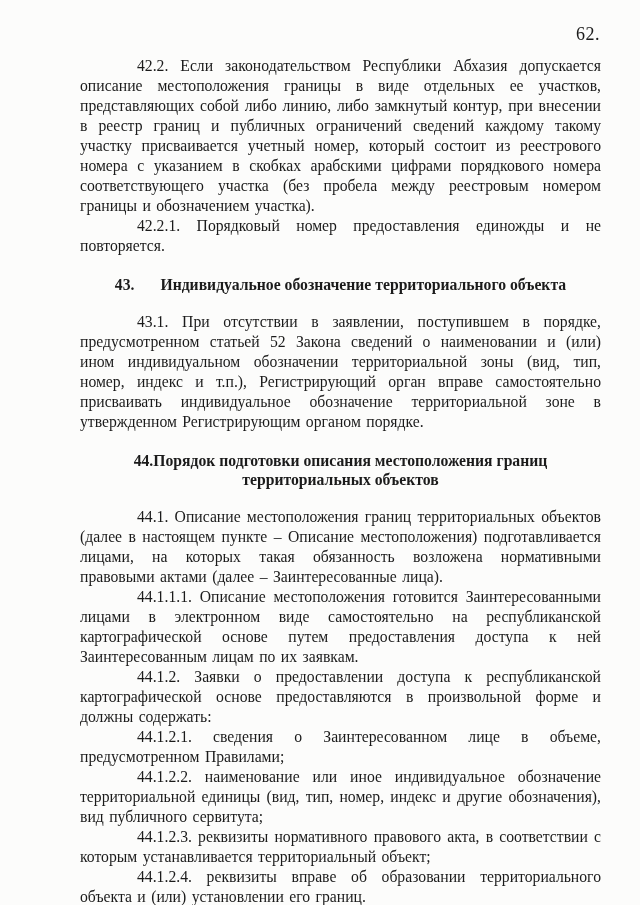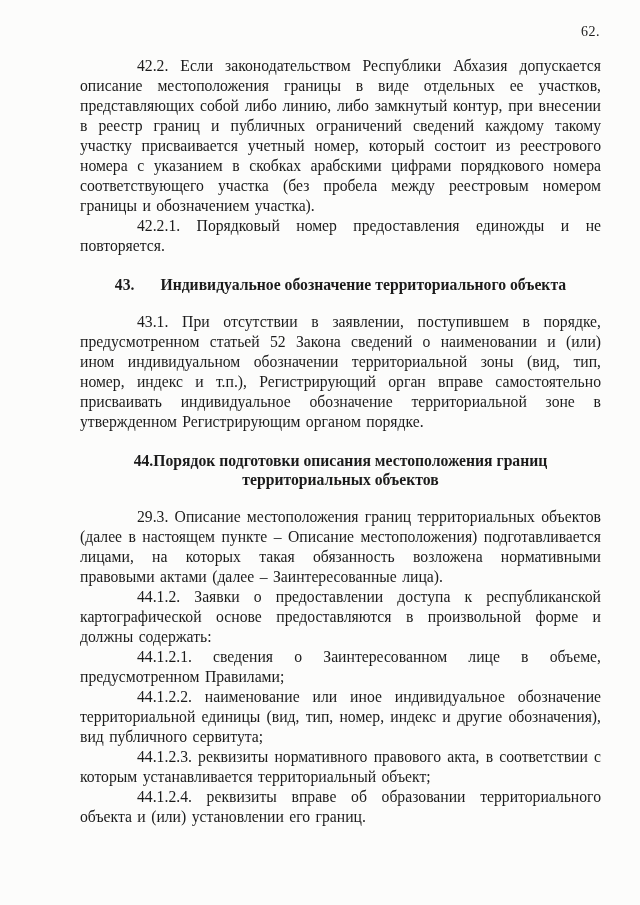--- a/index.html
+++ b/index.html
@@ -14,21 +14,21 @@
     margin: 0 auto;
     background: #fcfcfb;
     color: #1b1b1b;
     font-family: "Liberation Serif", serif;
     overflow: hidden;
   }
   .page-number {
     position: absolute;
     top: 24px;
     right: 40px;
-    font-size: 14px;
+    font-size: 18px;
     letter-spacing: 0.5px;
   }
   .content {
     position: absolute;
     top: 56px;
     left: 80px;
     width: 521px;
   }
   p.para {
     margin: 0;
@@ -69,22 +69,23 @@
     <div class="heading heading-43">
       <span class="h-num-43">43.</span><span>Индивидуальное обозначение территориального объекта</span>
     </div>
 
     <p class="para">43.1. При отсутствии в заявлении, поступившем в порядке, предусмотренном статьей 52 Закона сведений о наименовании и (или) ином индивидуальном обозначении территориальной зоны (вид, тип, номер, индекс и т.п.), Регистрирующий орган вправе самостоятельно присваивать индивидуальное обозначение территориальной зоне в утвержденном Регистрирующим органом порядке.</p>
 
     <div class="heading heading-44">
       <span class="h-num-44">44.</span><span>Порядок подготовки описания местоположения границ территориальных объектов</span>
     </div>
 
-    <p class="para">29.3. Описание местоположения границ территориальных объектов (далее в настоящем пункте – Описание местоположения) подготавливается лицами, на которых такая обязанность возложена нормативными правовыми актами (далее – Заинтересованные лица).</p>
+    <p class="para">44.1. Описание местоположения границ территориальных объектов (далее в настоящем пункте – Описание местоположения) подготавливается лицами, на которых такая обязанность возложена нормативными правовыми актами (далее – Заинтересованные лица).</p>
 
+    <p class="para">44.1.1.1. Описание местоположения готовится Заинтересованными лицами в электронном виде самостоятельно на республиканской картографической основе путем предоставления доступа к ней Заинтересованным лицам по их заявкам.</p>
 
     <p class="para">44.1.2. Заявки о предоставлении доступа к республиканской картографической основе предоставляются в произвольной форме и должны содержать:</p>
 
     <p class="para">44.1.2.1. сведения о Заинтересованном лице в объеме, предусмотренном Правилами;</p>
 
     <p class="para">44.1.2.2. наименование или иное индивидуальное обозначение территориальной единицы (вид, тип, номер, индекс и другие обозначения), вид публичного сервитута;</p>
 
     <p class="para">44.1.2.3. реквизиты нормативного правового акта, в соответствии с которым устанавливается территориальный объект;</p>
 
     <p class="para">44.1.2.4. реквизиты вправе об образовании территориального объекта и (или) установлении его границ.</p>

